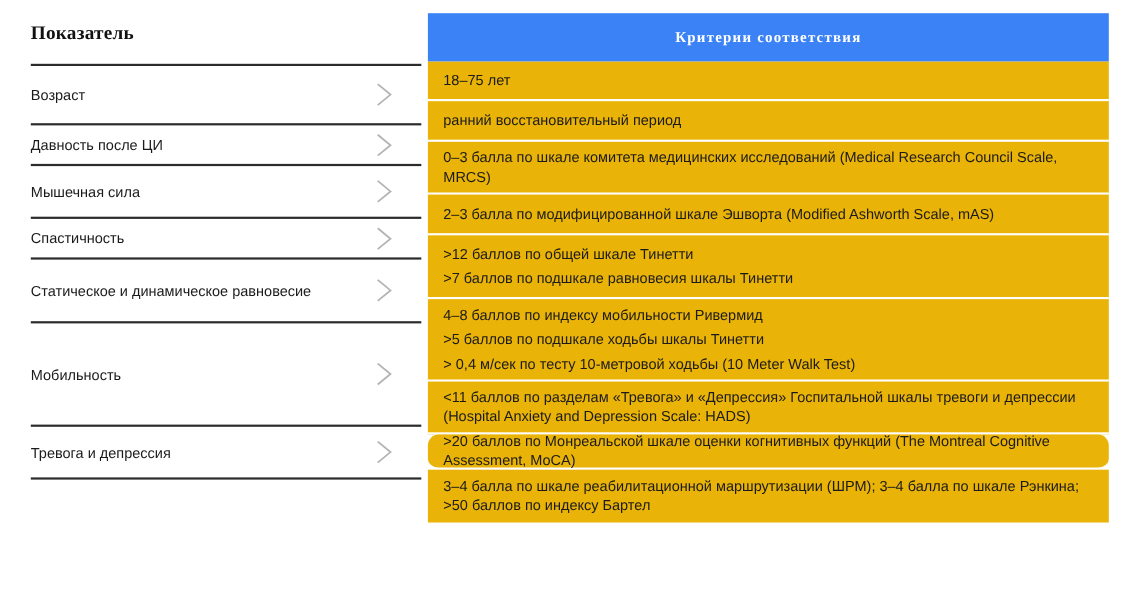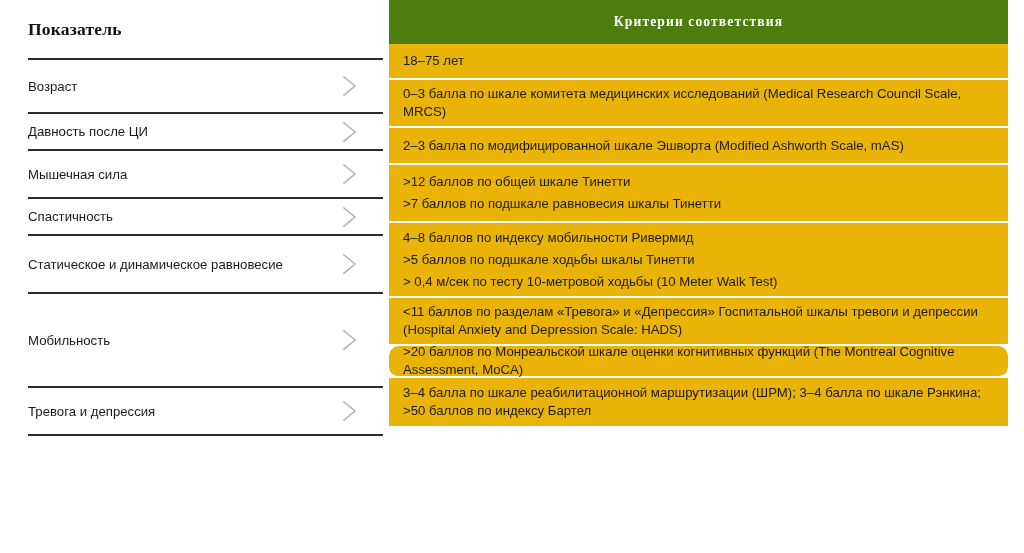--- a/index.html
+++ b/index.html
@@ -83,25 +83,26 @@
 
   
   .col-right {
     grid-column: 3;
     display: flex;
     flex-direction: column;
   }
 
   .right-head {
     height: 44px;
-    background: #4d7c0f;
+    background: #3b82f6;
     display: flex;
     align-items: center;
     justify-content: center;
     box-sizing: border-box;
+    margin-top: 12px;
   }
   .right-head-title {
     font-family: "Liberation Serif", serif;
     font-weight: bold;
     font-size: 13.6px;
     color: #ffffff;
     letter-spacing: 1.1px;
   }
 
   .right-cell {
@@ -195,20 +196,23 @@
     <div class="col-gap"></div>
 
     <div class="col-right">
       <div class="right-head">
         <span class="right-head-title">Критерии соответствия</span>
       </div>
       <div id="right-rows" style="display:flex;flex-direction:column;">
           <div class="right-cell" style="height: 36px;">
             <div class="right-line">18–75 лет</div>
           </div>
+          <div class="right-cell" style="height: 37px;">
+            <div class="right-line">ранний восстановительный период</div>
+          </div>
           <div class="right-cell" style="height: 48px;">
             <div class="right-line">0–3 балла по шкале комитета медицинских исследований (Medical Research Council Scale, MRCS)</div>
           </div>
           <div class="right-cell" style="height: 37px;">
             <div class="right-line">2–3 балла по модифицированной шкале Эшворта (Modified Ashworth Scale, mAS)</div>
           </div>
           <div class="right-cell multi" style="height: 58px;">
             <div class="right-line">&gt;12 баллов по общей шкале Тинетти</div>
             <div class="right-line">&gt;7 баллов по подшкале равновесия шкалы Тинетти</div>
           </div>

